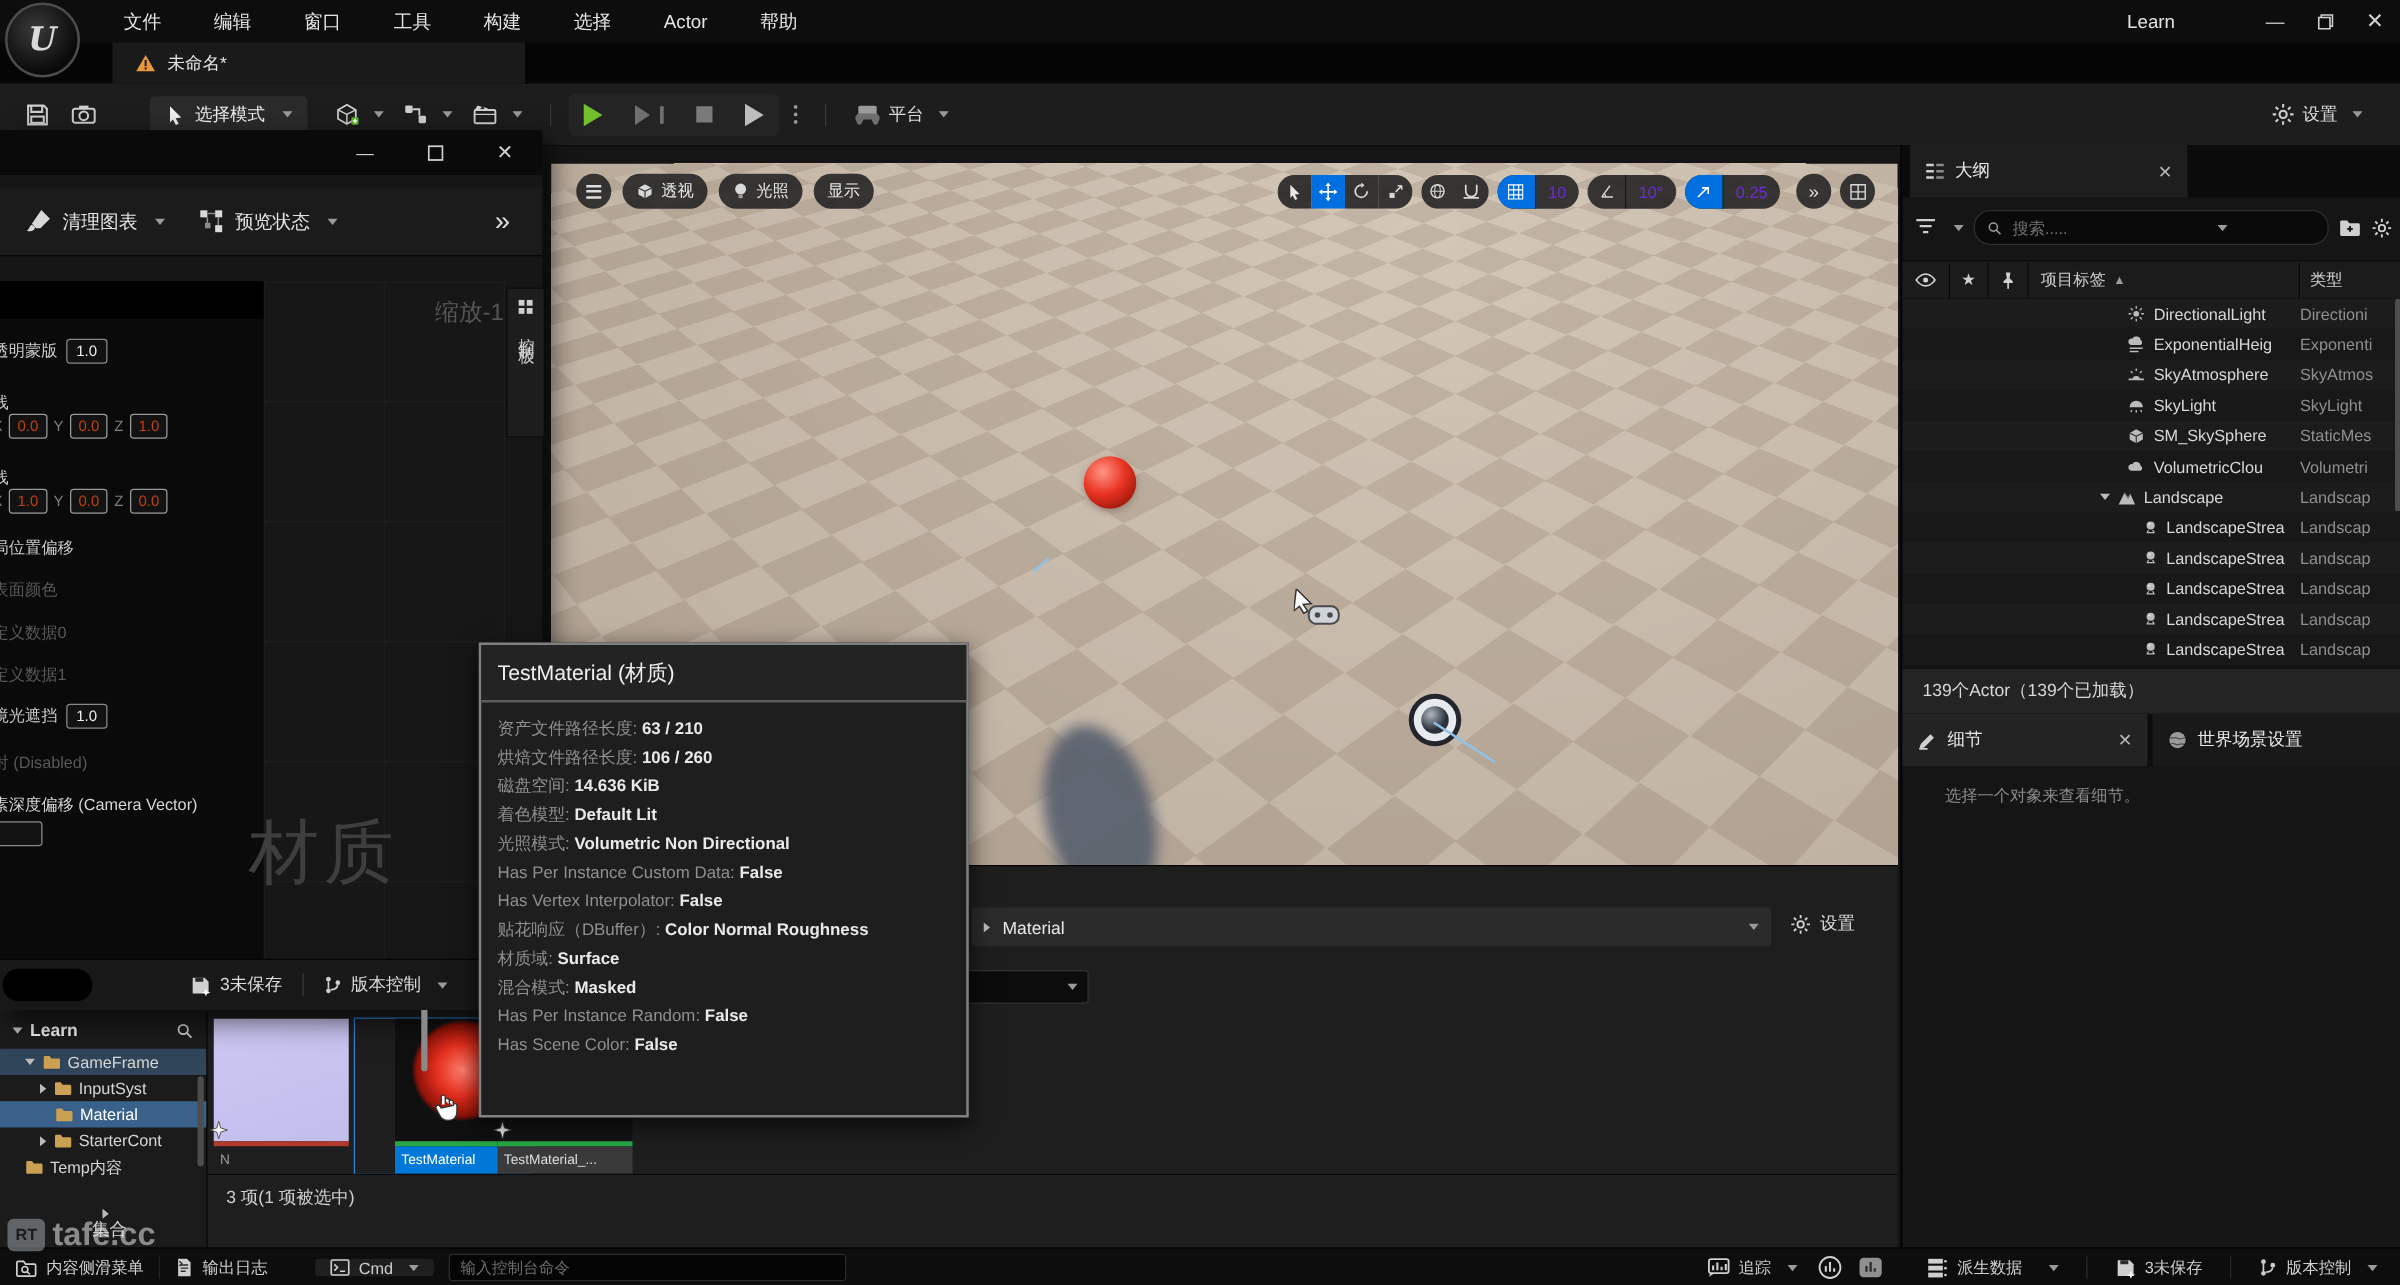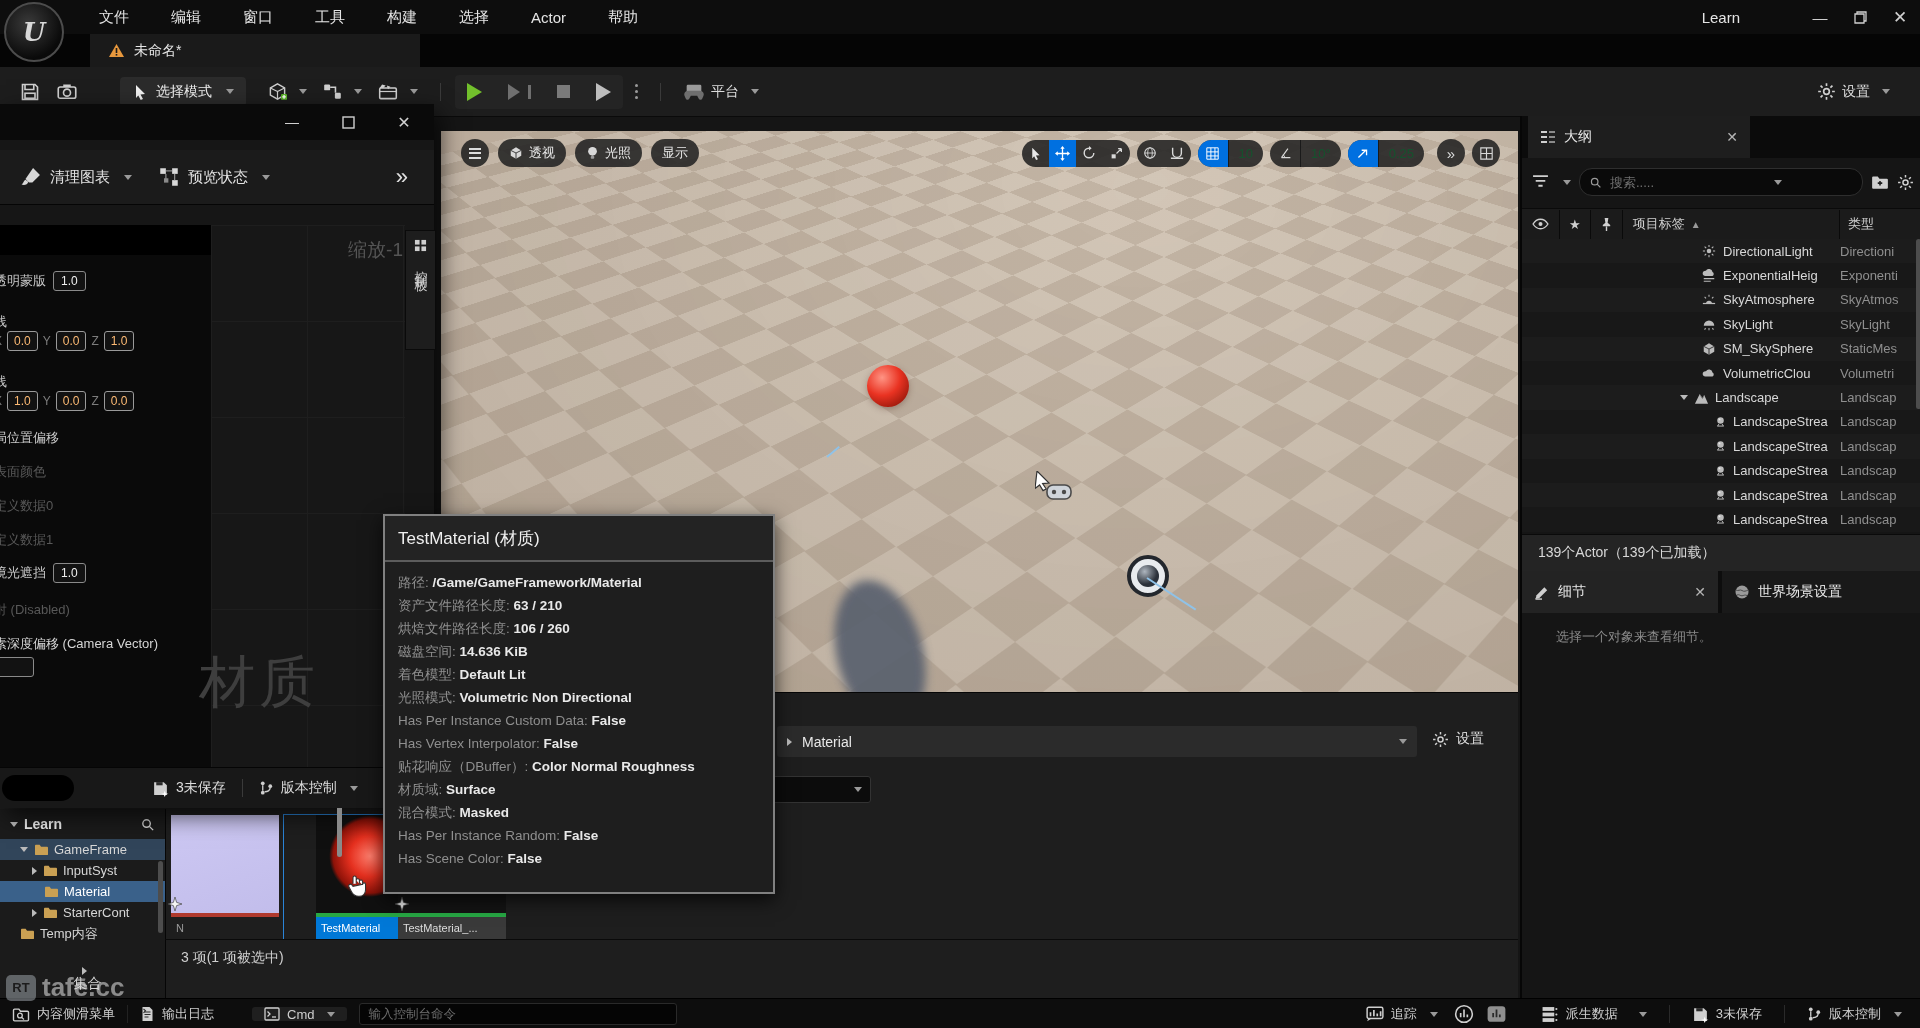--- a/index.html
+++ b/index.html
@@ -38,21 +38,21 @@
   .vp-floor{position:absolute;left:-55%;top:-95%;width:260%;height:320%;
      background:repeating-conic-gradient(#d0c3b3 0% 25%,#bfb09f 25% 50%);background-size:105px 105px;
      transform:perspective(1000px) rotateX(55deg) rotateZ(41deg);transform-origin:50% 45%;}
   .vp-shade{position:absolute;inset:0;background:radial-gradient(ellipse at 65% 10%,rgba(255,255,255,.06),rgba(60,45,35,.12) 90%);}
   .vp-pill{background:rgba(34,34,34,.88);border-radius:14px;height:28px;display:flex;align-items:center;gap:6px;padding:0 11px;color:#e8e8e8;font-size:13px;}
   .vp-circle{width:28px;height:28px;border-radius:50%;background:rgba(34,34,34,.88);display:flex;align-items:center;justify-content:center;color:#dcdcdc;}
   .gz{width:27px;height:27px;display:flex;align-items:center;justify-content:center;background:rgba(34,34,34,.88);color:#d6d6d6;}
   .gz.sel{background:#0070e0;color:#fff;}
   .snap-pill{display:flex;align-items:center;height:27px;border-radius:14px;overflow:hidden;background:rgba(34,34,34,.88);}
   .snap-ic{width:30px;height:27px;display:flex;align-items:center;justify-content:center;border-right:1px solid #1a1a1a;}
-  .snap-v{padding:0 10px;color:#14532d;font-size:13px;}
+  .snap-v{padding:0 10px;color:#6d28d9;font-size:13px;}
   .sphere{width:42px;height:42px;border-radius:50%;background:radial-gradient(circle at 36% 30%,#ff9484,#e93322 45%,#8e1408 88%);box-shadow:0 2px 6px rgba(80,40,30,.35);}
   .blob{width:86px;height:150px;border-radius:50%;background:#59606e;filter:blur(5px);transform:rotate(-14deg);opacity:.92;}
   .target-outer{width:42px;height:42px;border-radius:50%;background:#e8ebee;border:4px solid #23272d;box-sizing:border-box;display:flex;align-items:center;justify-content:center;}
   .target-inner{width:22px;height:22px;border-radius:50%;background:radial-gradient(circle at 35% 30%,#aeb6bf,#2b313a 60%);}
   .blue-line{height:2px;background:#8fc2e8;transform-origin:0 50%;}
   
   .drawer{left:0;top:692px;width:1518px;height:306px;background:#1e1e1e;border-top:1px solid #060606;}
   .path-bar{left:777px;top:725px;width:640px;height:31px;background:#2b2b2b;border-radius:3px;display:flex;align-items:center;padding:0 10px;box-sizing:border-box;color:#e8e8e8;font-size:14px;}
   .mini-drop{left:441px;top:775px;width:430px;height:27px;background:#0c0c0c;border:1px solid #333;border-radius:3px;box-sizing:border-box;display:flex;align-items:center;justify-content:flex-end;padding:0 8px;}
   .tree{left:0;top:808px;width:165px;height:190px;background:#1b1b1b;border-right:1px solid #060606;}
@@ -72,21 +72,21 @@
   .mateditor{left:0px;top:104px;width:434px;height:704px;background:#161616;z-index:50;box-shadow:6px 8px 22px rgba(0,0,0,.65);}
   .me-title{height:36px;background:#0a0a0a;display:flex;align-items:center;justify-content:flex-end;}
   .me-winbtn{width:48px;height:36px;display:flex;align-items:center;justify-content:center;color:#d0d0d0;font-size:14px;}
   .me-toolbar{height:54px;background:#1b1b1b;border-bottom:1px solid #050505;display:flex;align-items:center;gap:26px;padding-left:20px;margin-top:10px;}
   .me-tool{display:flex;align-items:center;gap:8px;color:#e2e2e2;font-size:15px;}
   .props{position:absolute;left:0;top:121px;width:211px;height:560px;background:#0a0a0a;}
   .prop-label{position:absolute;left:-6px;color:#c9c9c9;font-size:13px;white-space:nowrap;}
   .prop-label.dim{color:#585858;}
   .vbox{display:inline-block;background:#121212;border:1px solid #8a8a8a;border-radius:3px;color:#efefef;font-size:12px;padding:2px 7px;margin-left:7px;}
   .vecrow{position:absolute;left:-6px;display:flex;align-items:center;gap:5px;color:#7d7d7d;font-size:12px;white-space:nowrap;}
-  .vecbox{background:#121212;border:1px solid #9a9a9a;border-radius:3px;color:#fdba74;font-size:12px;padding:2px 6px;}
+  .vecbox{background:#121212;border:1px solid #9a9a9a;border-radius:3px;color:#c2410c;font-size:12px;padding:2px 6px;}
   .graph{position:absolute;left:211px;top:121px;width:194px;height:560px;background:#171717;
      background-image:linear-gradient(#1e1e1e 1px,transparent 1px),linear-gradient(90deg,#1e1e1e 1px,transparent 1px);background-size:96px 96px;}
   .palette-tab{position:absolute;left:405px;top:126px;width:29px;height:110px;background:#1d1d1d;border:1px solid #0a0a0a;display:flex;flex-direction:column;align-items:center;padding-top:8px;gap:8px;color:#cfcfcf;}
   .vtext{writing-mode:vertical-rl;letter-spacing:4px;font-size:13px;}
   .me-status{position:absolute;left:0;bottom:0;width:434px;height:40px;background:#181818;border-top:1px solid #050505;display:flex;align-items:center;}
   
   .tooltip{left:383px;top:514px;width:392px;height:380px;background:#1e1e1e;border:2px solid #808080;box-shadow:0 6px 18px rgba(0,0,0,.7);z-index:100;box-sizing:border-box;}
   .tt-head{height:44px;display:flex;align-items:center;padding:0 13px;border-bottom:2px solid #5c5c5c;color:#efefef;font-size:17px;background:#232323;}
   .tt-body{padding:9px 13px;}
   .tt-row{line-height:23px;font-size:13.5px;white-space:nowrap;overflow:hidden;}
@@ -772,21 +772,20 @@
           <span class="caret"></span>
       </div>
     </div>
   </div>
 
   <div class="abs tooltip">
     <div class="tt-head">
         <span>TestMaterial (材质)</span>
       </div>
     <div class="tt-body">
-      <div class="tt-row"><span class="lab">路径:</span> <span class="val">/Game/GameFramework/Material</span></div>
       <div class="tt-row"><span class="lab">资产文件路径长度:</span> <span class="val">63 / 210</span></div>
       <div class="tt-row"><span class="lab">烘焙文件路径长度:</span> <span class="val">106 / 260</span></div>
       <div class="tt-row"><span class="lab">磁盘空间:</span> <span class="val">14.636 KiB</span></div>
       <div class="tt-row"><span class="lab">着色模型:</span> <span class="val">Default Lit</span></div>
       <div class="tt-row"><span class="lab">光照模式:</span> <span class="val">Volumetric Non Directional</span></div>
       <div class="tt-row"><span class="lab">Has Per Instance Custom Data:</span> <span class="val">False</span></div>
       <div class="tt-row"><span class="lab">Has Vertex Interpolator:</span> <span class="val">False</span></div>
       <div class="tt-row"><span class="lab">贴花响应（DBuffer）:</span> <span class="val">Color Normal Roughness</span></div>
       <div class="tt-row"><span class="lab">材质域:</span> <span class="val">Surface</span></div>
       <div class="tt-row"><span class="lab">混合模式:</span> <span class="val">Masked</span></div>

